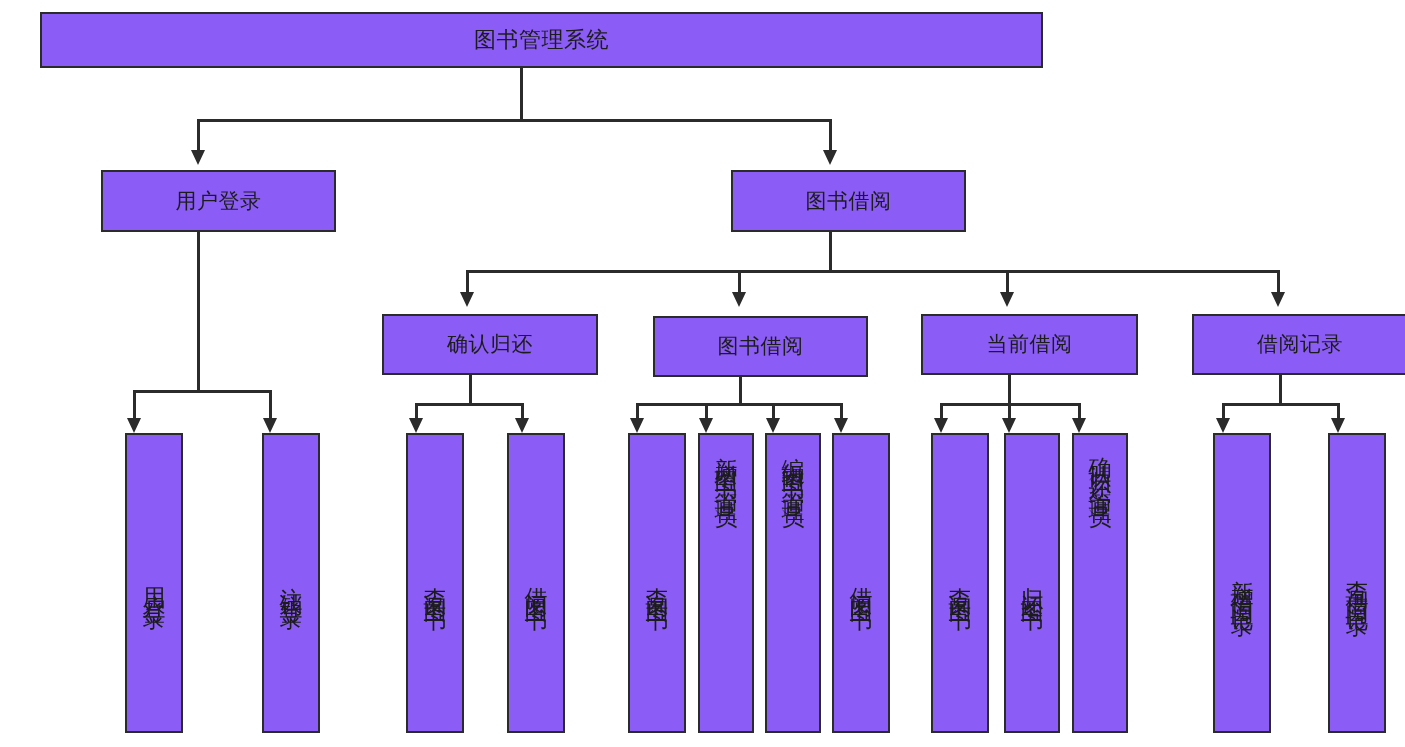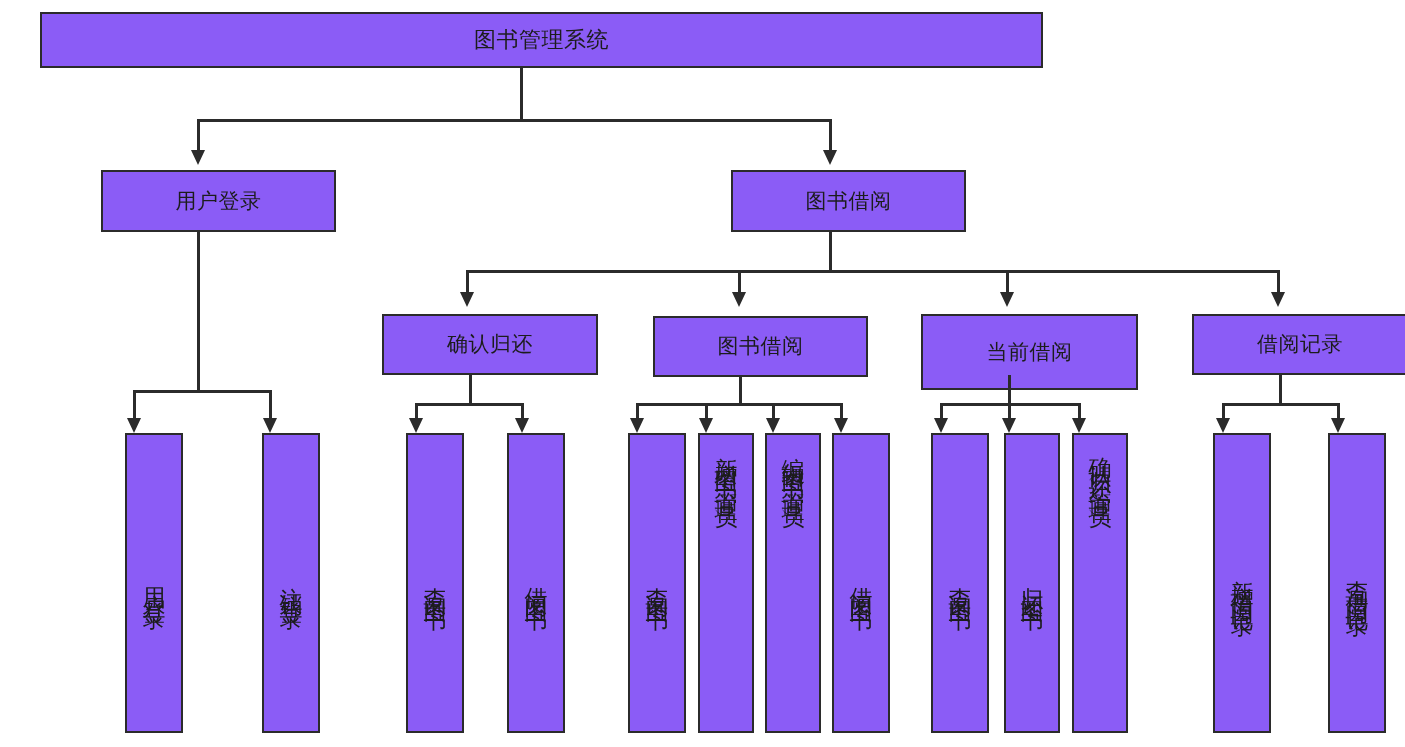--- a/index.html
+++ b/index.html
@@ -128,21 +128,21 @@
   <div class="arrow" style="left:1271px;top:292px;"></div>
 
   <div class="node horiz" style="left:362px;top:314px;width:216px;height:61px;">
     <span class="label">确认归还</span>
   </div>
 
   <div class="node horiz" style="left:633px;top:316px;width:215px;height:61px;">
     <span class="label">图书借阅</span>
   </div>
 
-  <div class="node horiz" style="left:901px;top:314px;width:217px;height:76px;">
+  <div class="node horiz" style="left:901px;top:314px;width:217px;height:61px;">
     <span class="label">当前借阅</span>
   </div>
 
   <div class="node horiz" style="left:1172px;top:314px;width:216px;height:61px;">
     <span class="label">借阅记录</span>
   </div>
 
   <div class="vline" style="left:469px;top:375px;height:30px;"></div>
   <div class="hline" style="left:415px;top:403px;width:108px;"></div>
   <div class="vline" style="left:415px;top:403px;height:16px;"></div>

